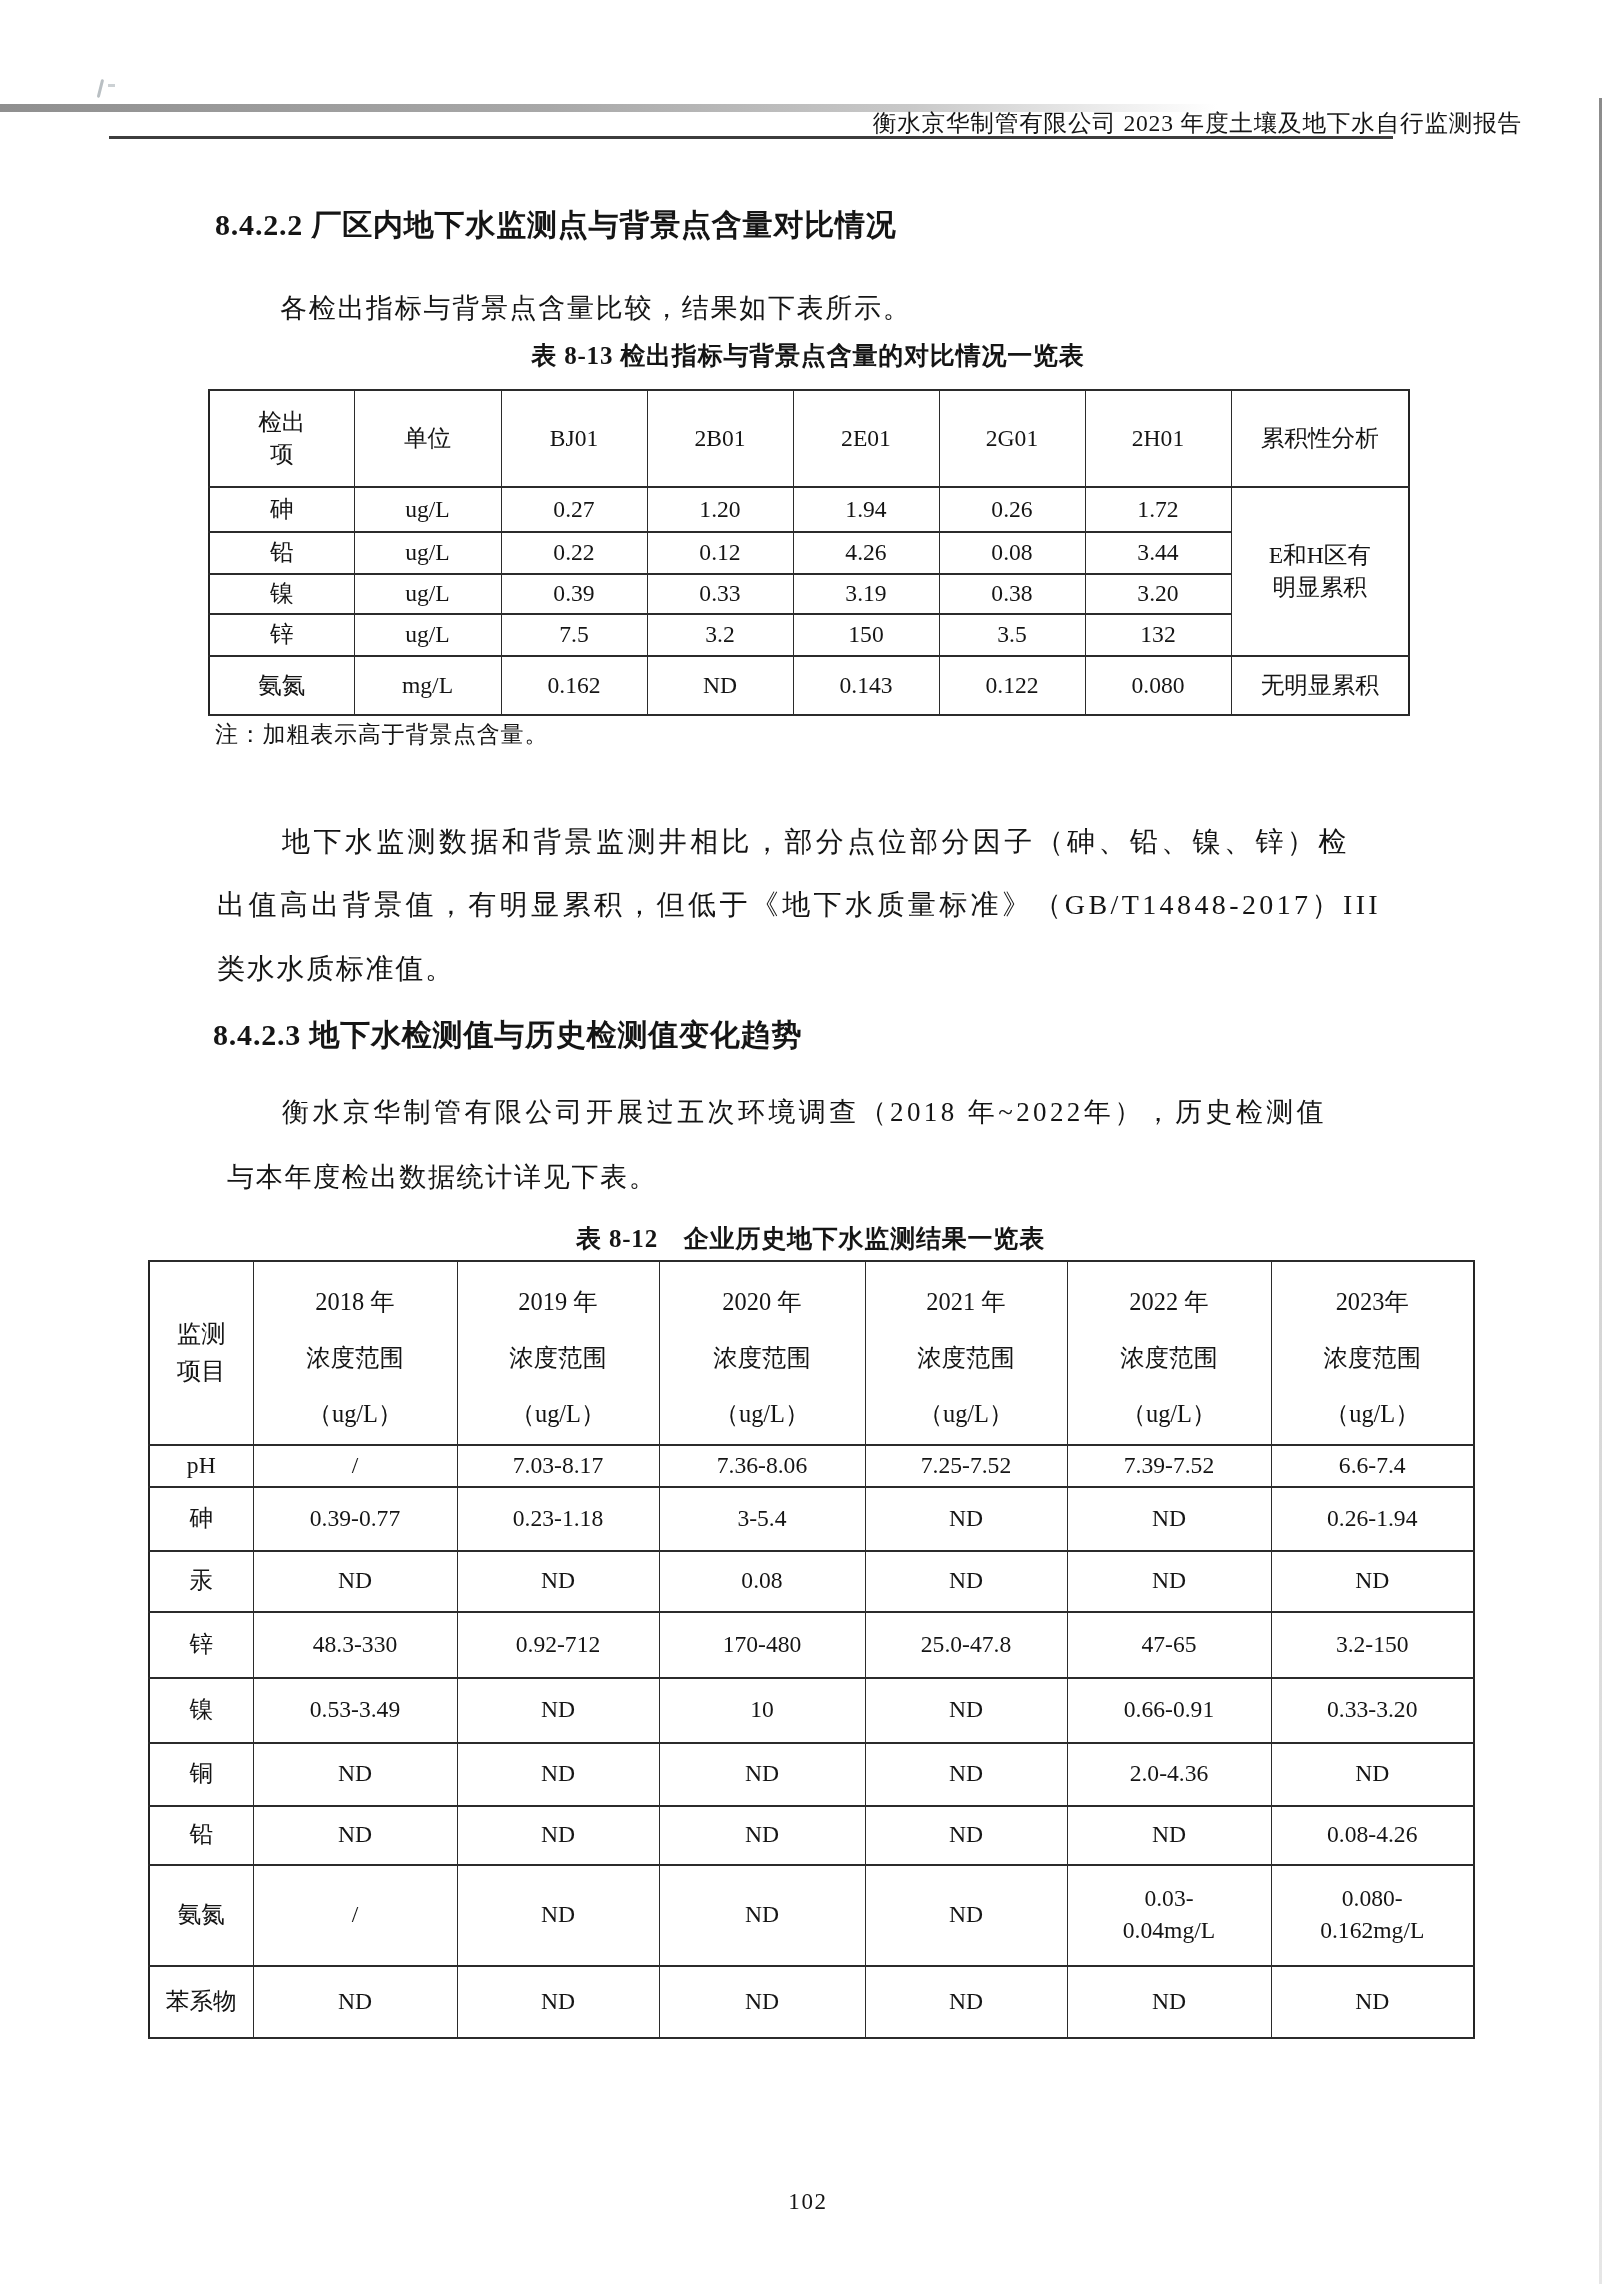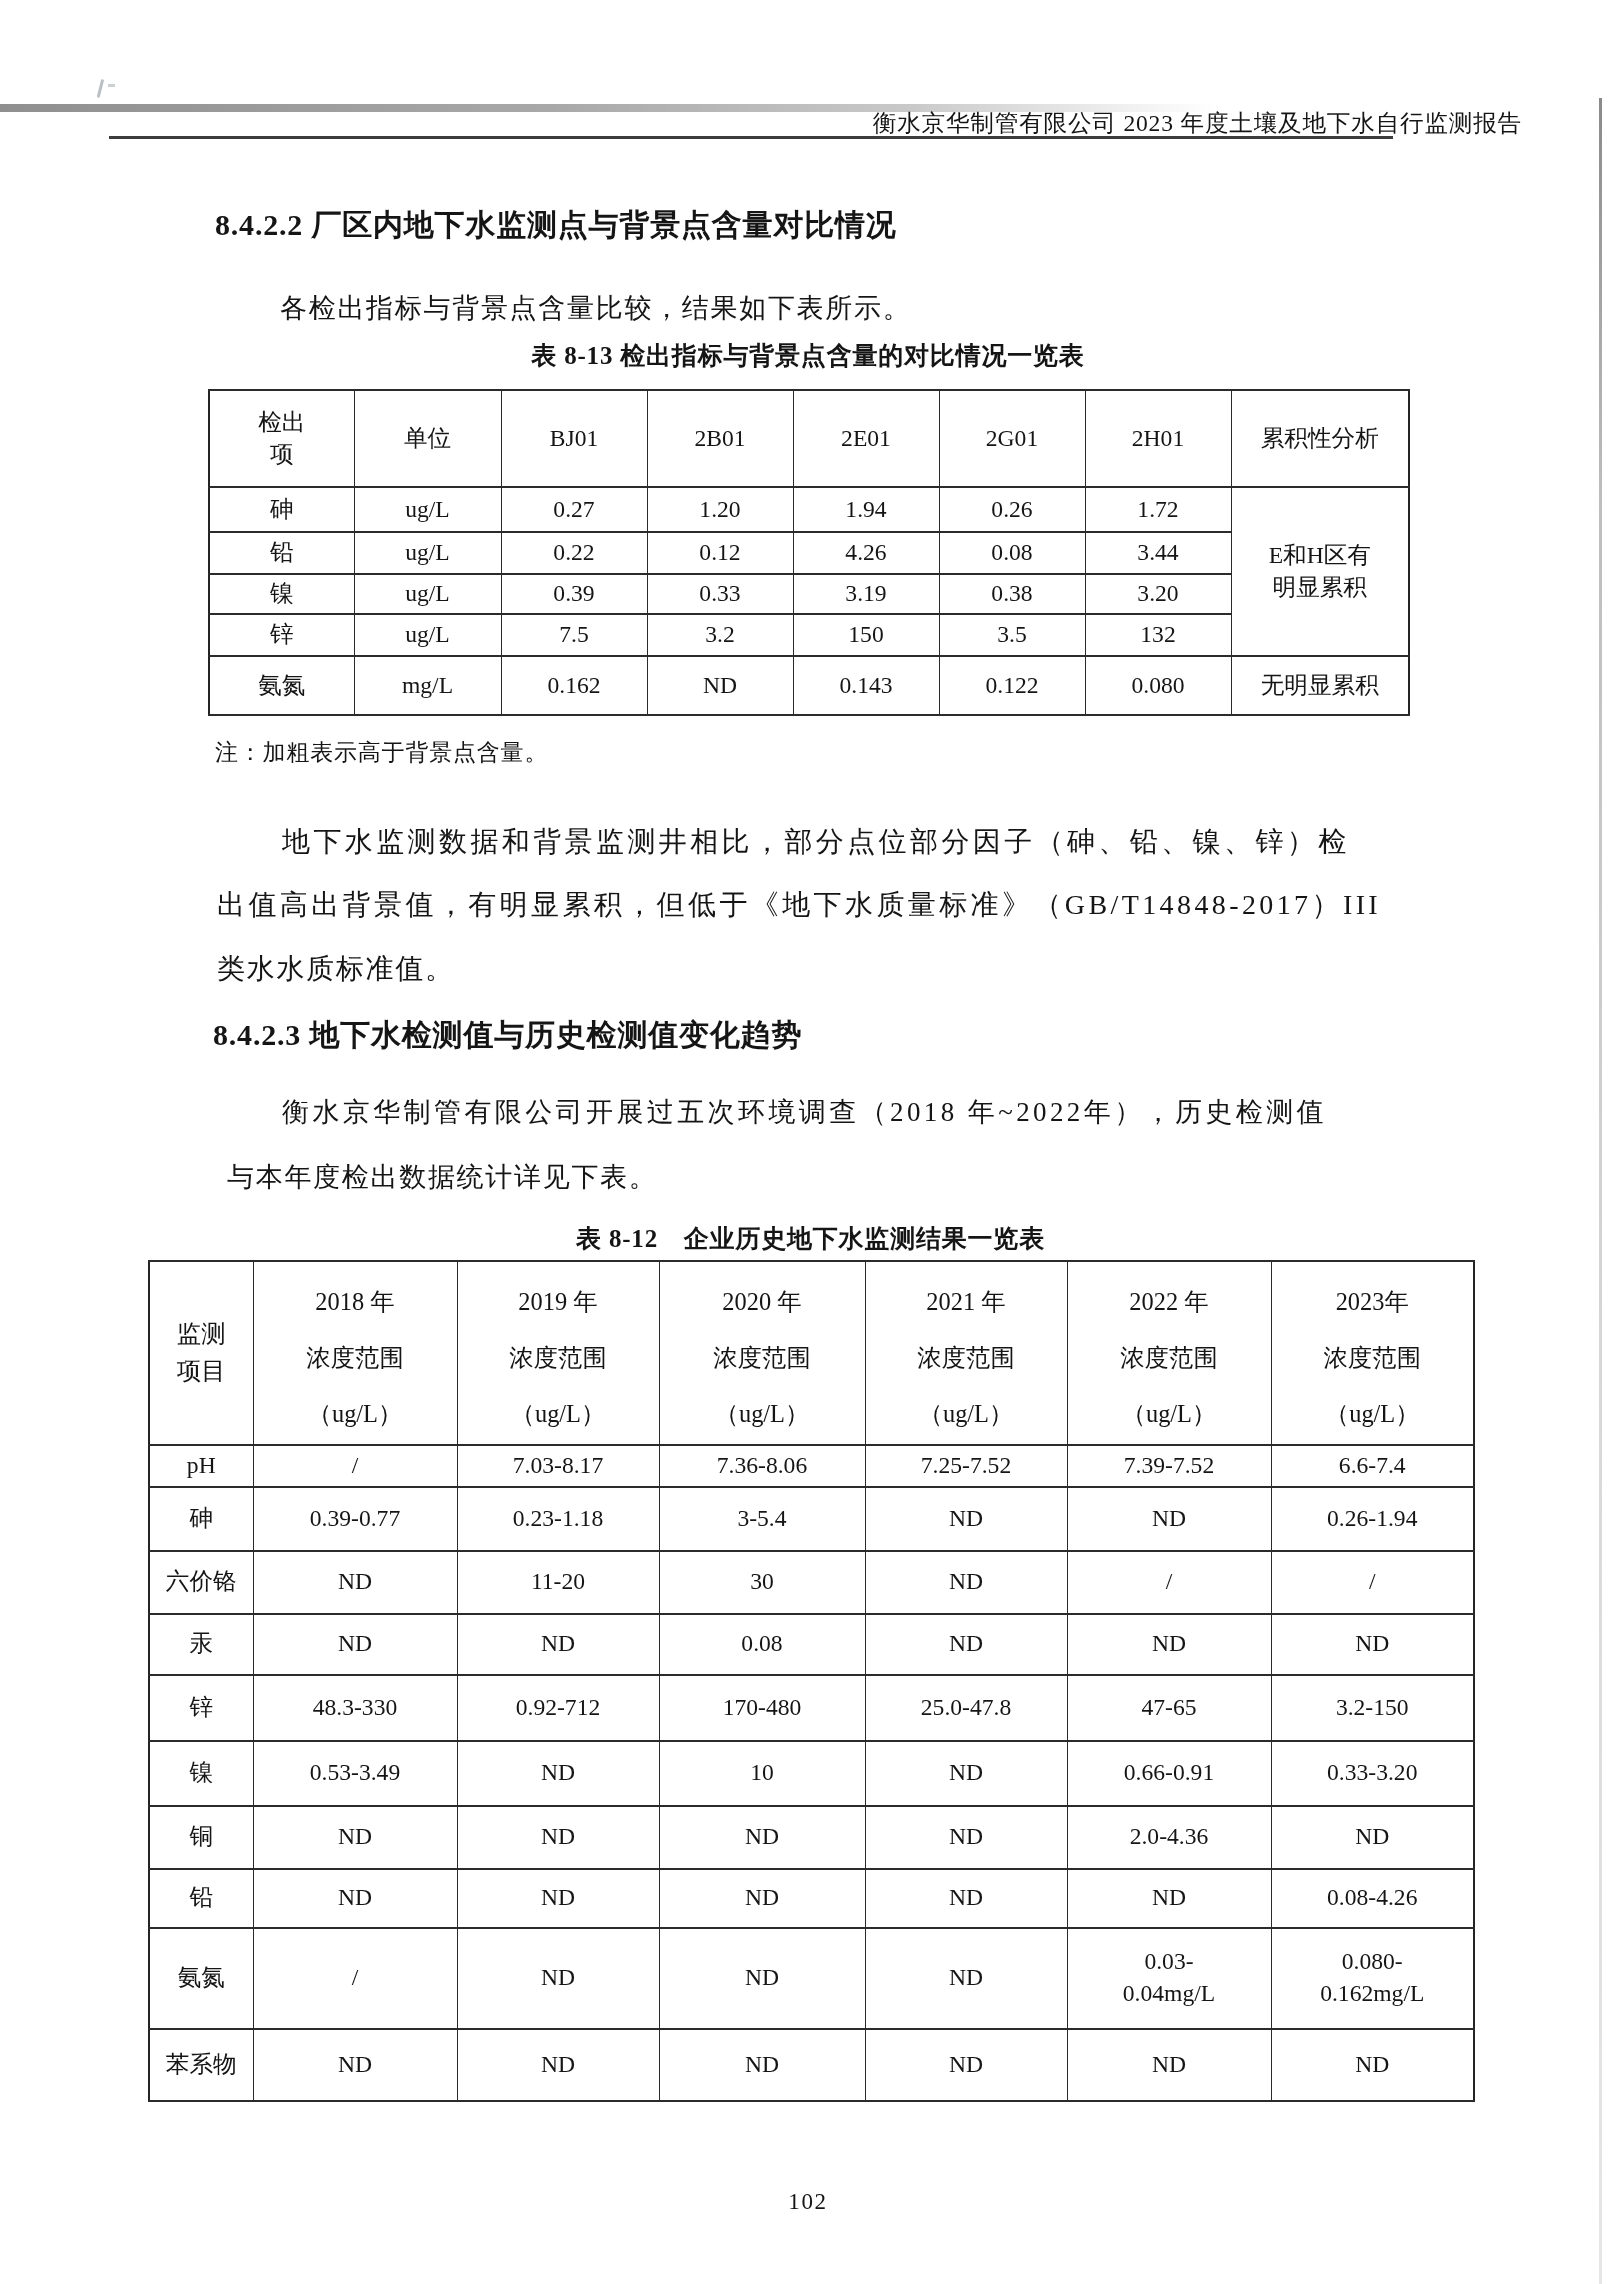--- a/index.html
+++ b/index.html
@@ -129,21 +129,21 @@
       <td>0.162</td>
       <td>ND</td>
       <td>0.143</td>
       <td>0.122</td>
       <td>0.080</td>
       <td class="an">无明显累积</td>
     </tr>
   </tbody>
     </table>
 
-  <div class="abs note" style="top:737px;left:215px;">注：加粗表示高于背景点含量。</div>
+  <div class="abs note" style="top:719px;left:215px;">注：加粗表示高于背景点含量。</div>
 
   <div class="abs body-line" style="top:823px;left:282px;font-size:28px;letter-spacing:3.4px;">地下水监测数据和背景监测井相比，部分点位部分因子（砷、铅、镍、锌）检</div>
   <div class="abs body-line" style="top:886px;left:217px;font-size:28px;letter-spacing:3.4px;">出值高出背景值，有明显累积，但低于《地下水质量标准》（GB/T14848-2017）III</div>
   <div class="abs body-line" style="top:950px;left:217px;font-size:28px;letter-spacing:1.7px;">类水水质标准值。</div>
 
   <div class="abs h1" style="top:1015px;left:213px;">8.4.2.3 地下水检测值与历史检测值变化趋势</div>
   <div class="abs body-line" style="top:1094px;left:282px;letter-spacing:3.4px;">衡水京华制管有限公司开展过五次环境调查（2018 年~2022年），历史检测值</div>
   <div class="abs body-line" style="top:1159px;left:217px;letter-spacing:1.7px;margin-left:10px;">与本年度检出数据统计详见下表。</div>
 
   <div class="abs caption" style="top:1222px;left:148px;width:1325px;">表 8-12　企业历史地下水监测结果一览表</div>
@@ -192,29 +192,20 @@
     </tr>
     <tr style="height:64px">
       <td>砷</td>
       <td>0.39-0.77</td>
       <td>0.23-1.18</td>
       <td>3-5.4</td>
       <td>ND</td>
       <td>ND</td>
       <td>0.26-1.94</td>
     </tr>
-    <tr style="height:63px">
-      <td>六价铬</td>
-      <td>ND</td>
-      <td>11-20</td>
-      <td>30</td>
-      <td>ND</td>
-      <td>/</td>
-      <td>/</td>
-    </tr>
     <tr style="height:61px">
       <td>汞</td>
       <td>ND</td>
       <td>ND</td>
       <td>0.08</td>
       <td>ND</td>
       <td>ND</td>
       <td>ND</td>
     </tr>
     <tr style="height:66px">

